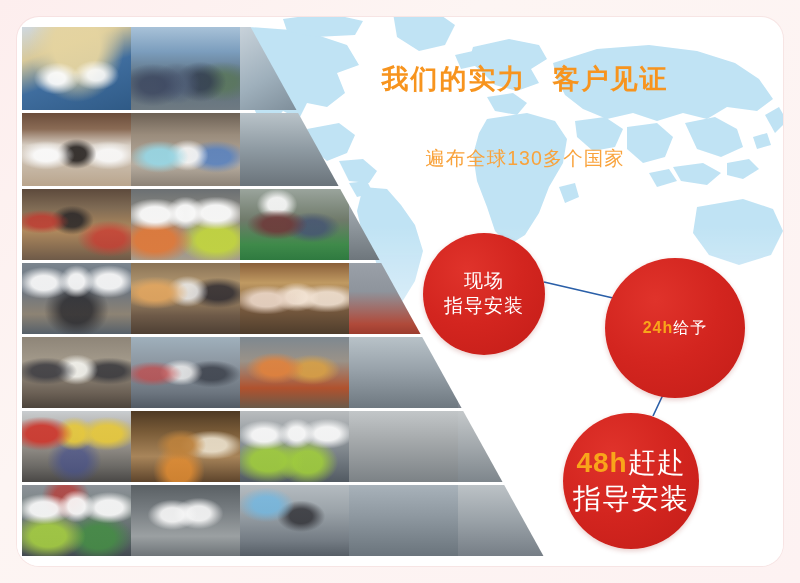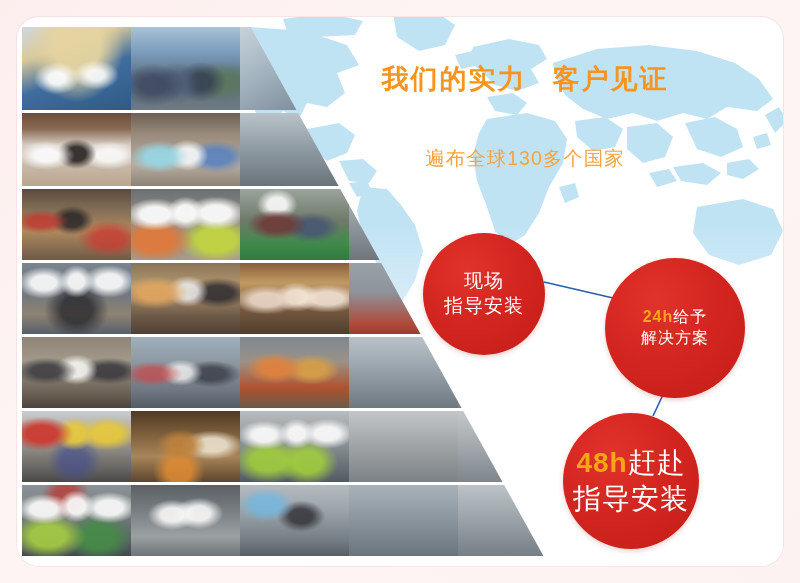--- a/index.html
+++ b/index.html
@@ -241,21 +241,20 @@
       <div>遍布全球130多个国家</div>
     </div>
 
     <div class="circ c1">
       <span>现场</span>
       <span>指导安装</span>
     </div>
 
     <div class="circ c2">
       <span><b class="hl">24h</b><em style="font-style:normal">给予</em></span>
-      <span>解决方案</span>
     </div>
 
     <div class="circ c3">
       <span><b class="hl">48h</b><em style="font-style:normal">赶赴</em></span>
       <span>指导安装</span>
     </div>
 
   </div>
 </div>
 

